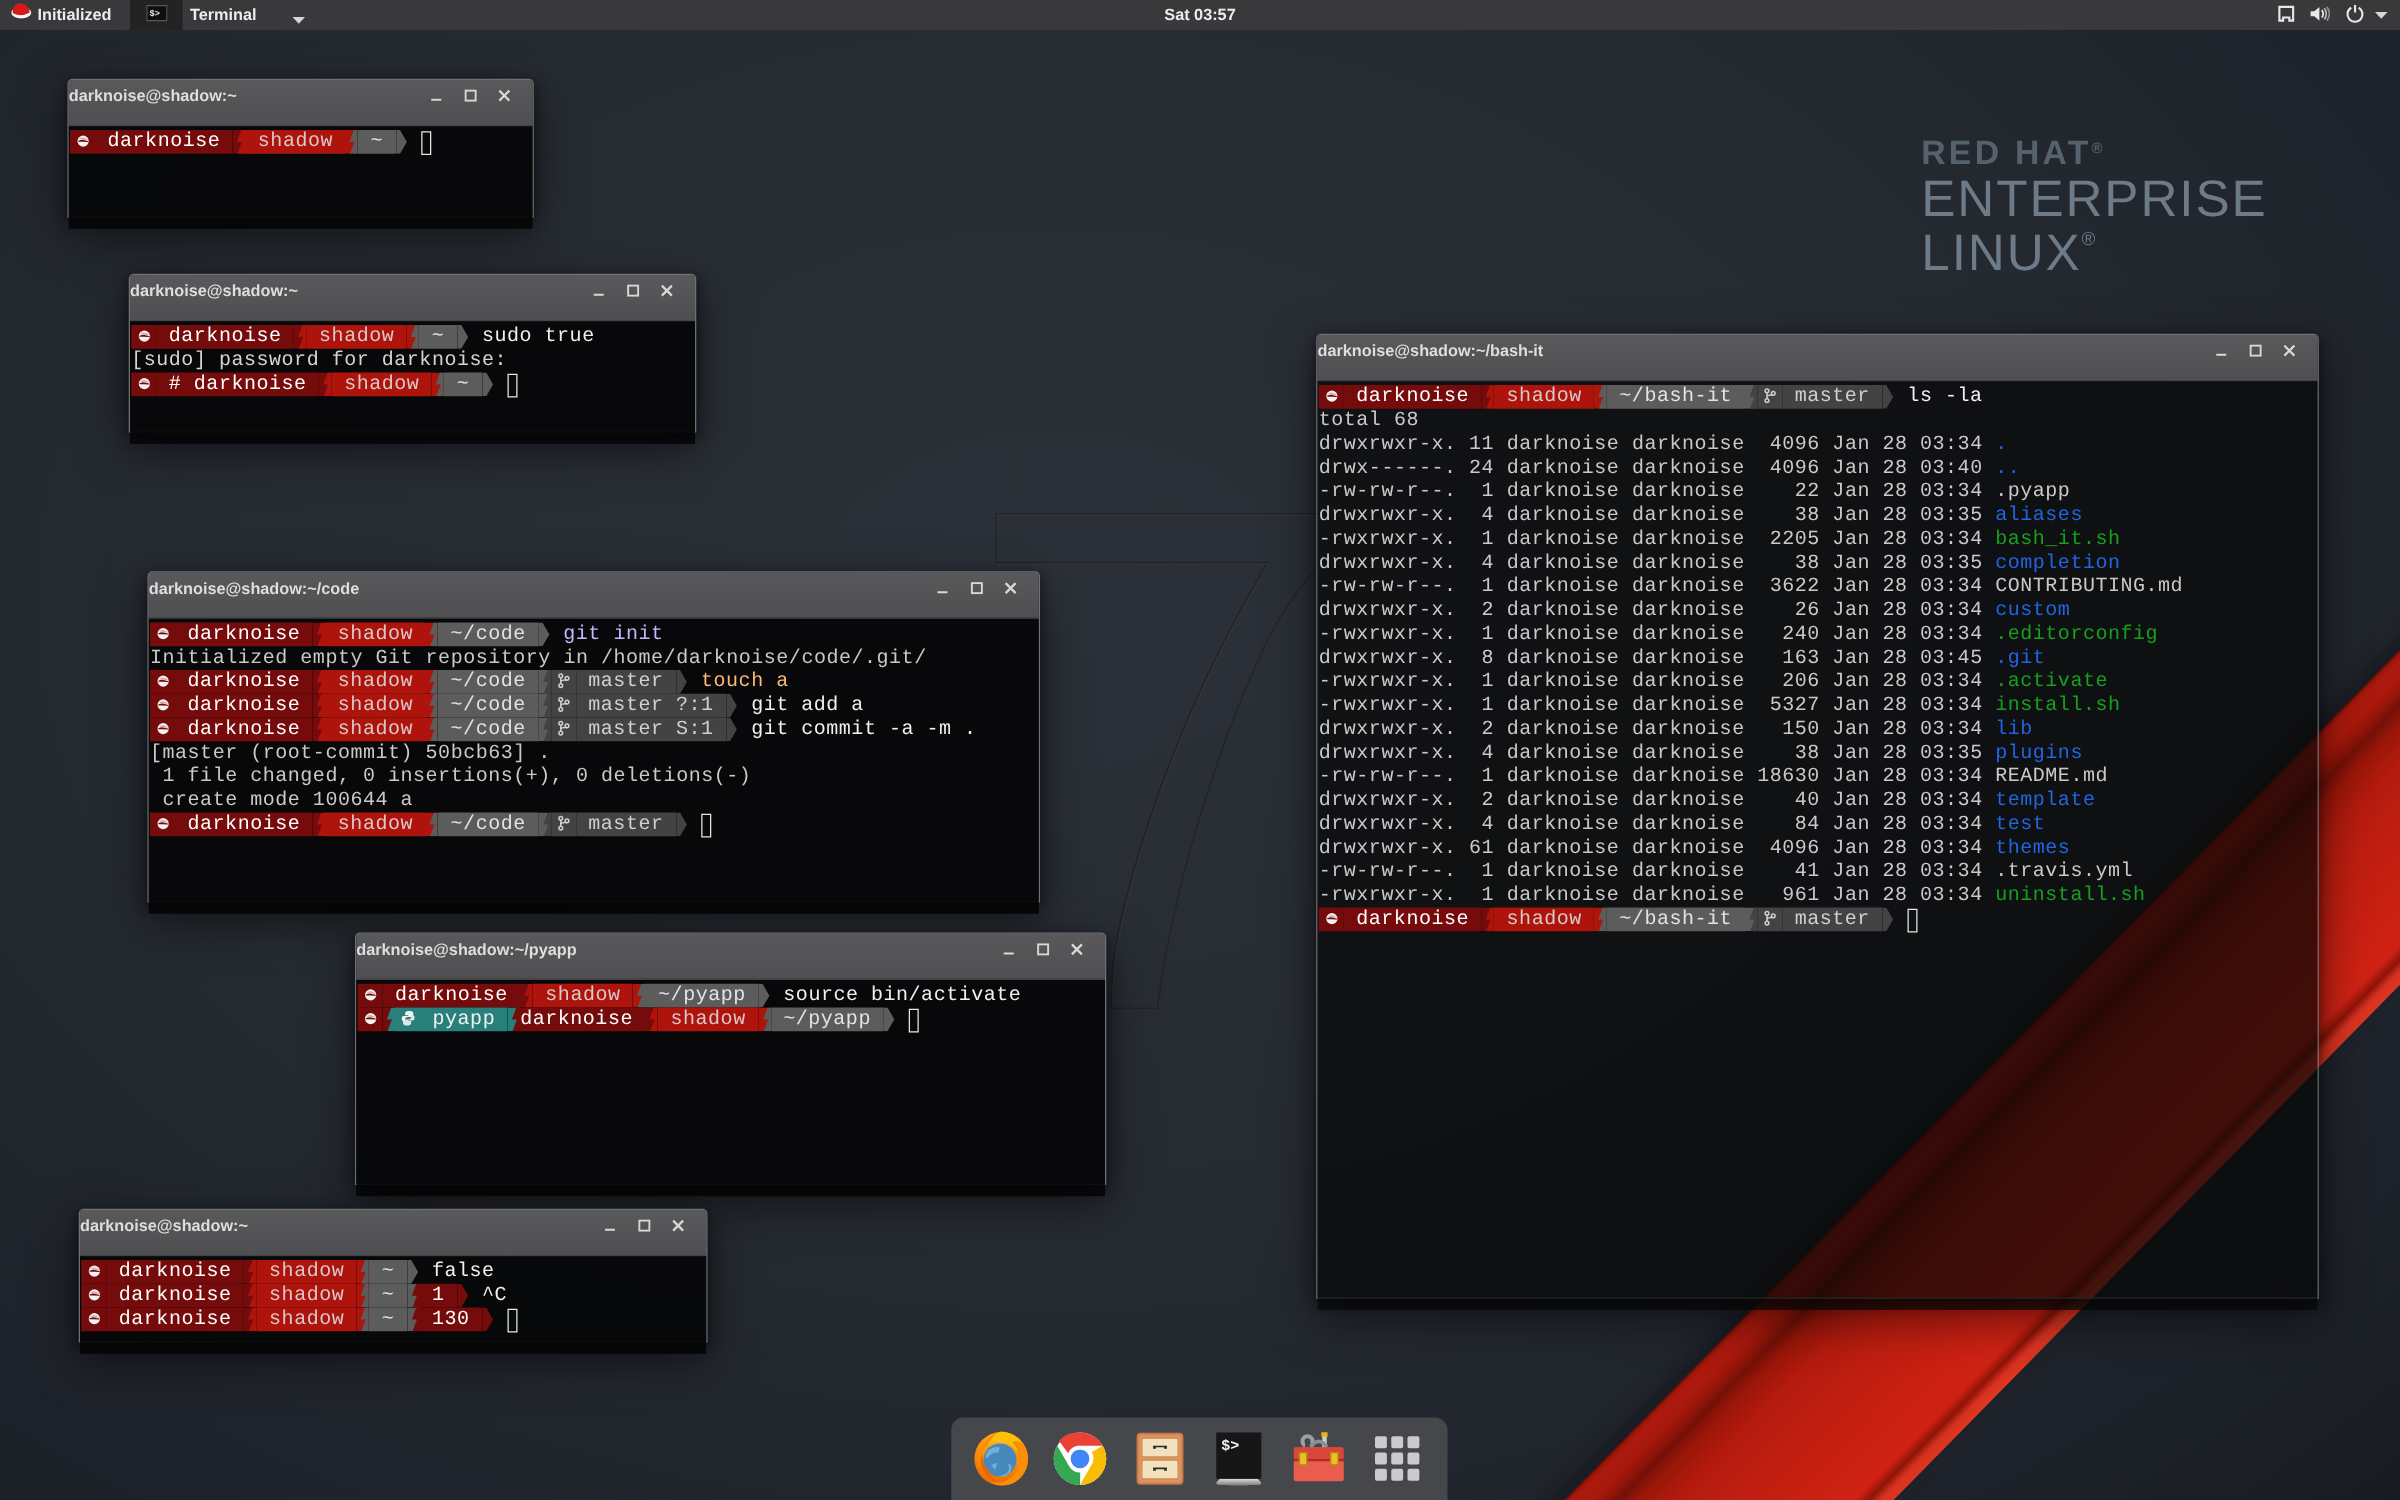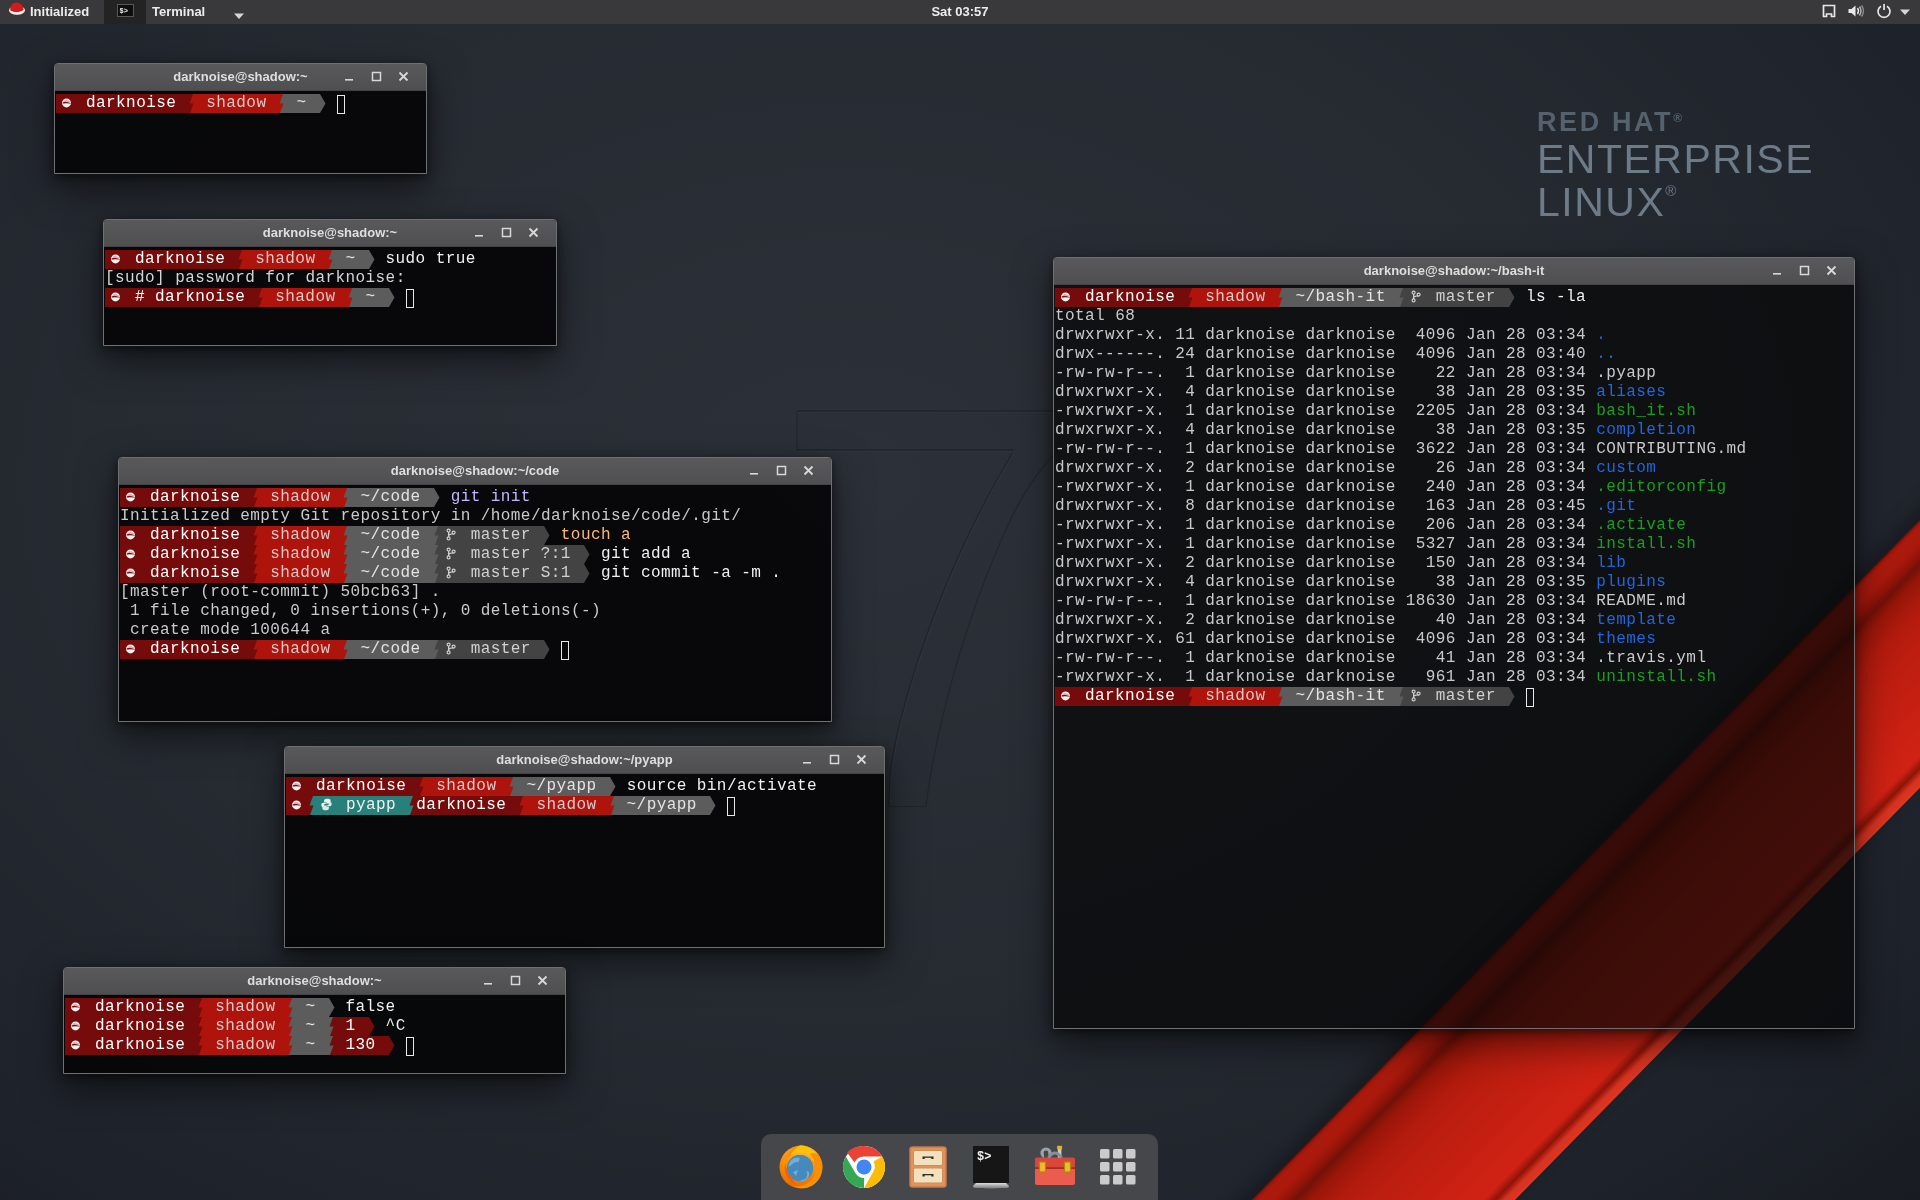--- a/index.html
+++ b/index.html
@@ -23,23 +23,23 @@
 #tb-app {position:absolute;left:152px;top:4px}
 #tb-caret {position:absolute;left:233px;top:8px}
 #tb-clock {position:absolute;left:0;right:0;text-align:center;top:4px}
 #tb-right {position:absolute;right:9px;top:3px}
 #tb-right > :nth-child(1) {margin-right:10px}
 #tb-right > :nth-child(2) {margin-right:12px}
 #tb-right > :nth-child(3) {margin-right:7px}
 .win {position:absolute;font-family:"Liberation Mono",monospace;border-radius:4px 4px 0 0;
   box-shadow:0 3px 9px rgba(0,0,0,0.5), 0 14px 38px rgba(0,0,0,0.55);
   border:1px solid #6e7072;background:transparent}
-.tb {border-radius:3px 3px 0 0;height:27px;background:linear-gradient(#59595b,#4f4f51);position:relative;
+.tb {border-radius:3px 3px 0 0;height:37px;background:linear-gradient(#59595b,#4f4f51);position:relative;
   font-family:"Liberation Sans",sans-serif;font-size:13px;font-weight:bold;color:#dedede;
-  text-align:center;line-height:26px;border-bottom:1px solid #434445}
+  line-height:26px;border-bottom:1px solid #434445}
 .btns {position:absolute;right:9px;top:0;height:27px;display:flex;align-items:center}
 .wb {width:27px;text-align:center}
 .tc {padding:3px 0 0 1px;overflow:hidden}
 .ln {height:19px;line-height:19px;font-size:16px;letter-spacing:0.42px;white-space:pre;font-family:"Liberation Mono",monospace}
 .ln span {display:inline-block;height:19px;vertical-align:top;line-height:19px}
 .ic {width:20px;text-align:center}
 .dv {vertical-align:top}
 .cur {width:8px;height:16px;border:1.5px solid #e8e8e8;margin-top:1px}
 #dock {position:absolute;left:761px;top:1134px;width:397px;height:66px;background:#46474b;
   border-radius:10px 10px 0 0;display:flex;align-items:center;justify-content:space-around;padding:0 8px;z-index:40}
@@ -364,21 +364,21 @@
           <rect width="10" height="19" fill="#ae140c"></rect>
           <polygon points="7,0 10,0 10,19 4,19 7.5,9.5 3.5,9.5" fill="#5b5c5b"></polygon>
         </svg><span style="background:#5b5c5b;color:#e3e3e3">&nbsp;~&nbsp;</span><svg class="dv" width="10" height="19" viewBox="0 0 10 19">
           <rect width="10" height="19" fill="#5b5c5b"></rect>
           <polygon points="7,0 10,0 10,19 4,19 7.5,9.5 3.5,9.5" fill="#750b0b"></polygon>
         </svg><span style="background:#750b0b;color:#ffffff">&nbsp;130&nbsp;</span><svg class="dv" width="10" height="19" viewBox="0 0 10 19">
           <polygon points="0,0 3,0 8.5,9.5 3,19 0,19" fill="#750b0b"></polygon>
         </svg><span style="color:#f0f0f0">&nbsp;</span><span class="cur"></span></div>
     </div>
   </div>
-<div class="win" style="left:1053px;top:257px;width:802px;height:772px;z-index:11">
+<div class="win" style="left:1053px;top:267px;width:802px;height:772px;z-index:11">
     <div class="tb"><span class="tt">darknoise@shadow:~/bash-it</span><span class="btns">
         <span class="wb"><svg width="11" height="11" viewBox="0 0 11 11">
             <rect x="1" y="8" width="8" height="1.6" fill="#d8d8d8"></rect>
           </svg></span>
         <span class="wb"><svg width="11" height="11" viewBox="0 0 11 11">
             <rect x="1.5" y="1.5" width="8" height="8" fill="none" stroke="#d8d8d8" stroke-width="1.5"></rect>
           </svg></span>
         <span class="wb"><svg width="11" height="11" viewBox="0 0 11 11">
             <path d="M1.5 1.5 L9.5 9.5 M9.5 1.5 L1.5 9.5" stroke="#d8d8d8" stroke-width="1.8"></path>
           </svg></span>
@@ -417,20 +417,21 @@
       <div class="ln"><span style="color:#c9c9c9">-rw-rw-r--.&nbsp;&nbsp;1&nbsp;darknoise&nbsp;darknoise&nbsp;&nbsp;3622&nbsp;Jan&nbsp;28&nbsp;03:34&nbsp;</span><span style="color:#c9c9c9">CONTRIBUTING.md</span></div>
       <div class="ln"><span style="color:#c9c9c9">drwxrwxr-x.&nbsp;&nbsp;2&nbsp;darknoise&nbsp;darknoise&nbsp;&nbsp;&nbsp;&nbsp;26&nbsp;Jan&nbsp;28&nbsp;03:34&nbsp;</span><span style="color:#2165e0">custom</span></div>
       <div class="ln"><span style="color:#c9c9c9">-rwxrwxr-x.&nbsp;&nbsp;1&nbsp;darknoise&nbsp;darknoise&nbsp;&nbsp;&nbsp;240&nbsp;Jan&nbsp;28&nbsp;03:34&nbsp;</span><span style="color:#16a01e">.editorconfig</span></div>
       <div class="ln"><span style="color:#c9c9c9">drwxrwxr-x.&nbsp;&nbsp;8&nbsp;darknoise&nbsp;darknoise&nbsp;&nbsp;&nbsp;163&nbsp;Jan&nbsp;28&nbsp;03:45&nbsp;</span><span style="color:#2165e0">.git</span></div>
       <div class="ln"><span style="color:#c9c9c9">-rwxrwxr-x.&nbsp;&nbsp;1&nbsp;darknoise&nbsp;darknoise&nbsp;&nbsp;&nbsp;206&nbsp;Jan&nbsp;28&nbsp;03:34&nbsp;</span><span style="color:#16a01e">.activate</span></div>
       <div class="ln"><span style="color:#c9c9c9">-rwxrwxr-x.&nbsp;&nbsp;1&nbsp;darknoise&nbsp;darknoise&nbsp;&nbsp;5327&nbsp;Jan&nbsp;28&nbsp;03:34&nbsp;</span><span style="color:#16a01e">install.sh</span></div>
       <div class="ln"><span style="color:#c9c9c9">drwxrwxr-x.&nbsp;&nbsp;2&nbsp;darknoise&nbsp;darknoise&nbsp;&nbsp;&nbsp;150&nbsp;Jan&nbsp;28&nbsp;03:34&nbsp;</span><span style="color:#2165e0">lib</span></div>
       <div class="ln"><span style="color:#c9c9c9">drwxrwxr-x.&nbsp;&nbsp;4&nbsp;darknoise&nbsp;darknoise&nbsp;&nbsp;&nbsp;&nbsp;38&nbsp;Jan&nbsp;28&nbsp;03:35&nbsp;</span><span style="color:#2165e0">plugins</span></div>
       <div class="ln"><span style="color:#c9c9c9">-rw-rw-r--.&nbsp;&nbsp;1&nbsp;darknoise&nbsp;darknoise&nbsp;18630&nbsp;Jan&nbsp;28&nbsp;03:34&nbsp;</span><span style="color:#c9c9c9">README.md</span></div>
       <div class="ln"><span style="color:#c9c9c9">drwxrwxr-x.&nbsp;&nbsp;2&nbsp;darknoise&nbsp;darknoise&nbsp;&nbsp;&nbsp;&nbsp;40&nbsp;Jan&nbsp;28&nbsp;03:34&nbsp;</span><span style="color:#2165e0">template</span></div>
+      <div class="ln"><span style="color:#c9c9c9">drwxrwxr-x.&nbsp;&nbsp;4&nbsp;darknoise&nbsp;darknoise&nbsp;&nbsp;&nbsp;&nbsp;84&nbsp;Jan&nbsp;28&nbsp;03:34&nbsp;</span><span style="color:#2165e0">test</span></div>
       <div class="ln"><span style="color:#c9c9c9">drwxrwxr-x.&nbsp;61&nbsp;darknoise&nbsp;darknoise&nbsp;&nbsp;4096&nbsp;Jan&nbsp;28&nbsp;03:34&nbsp;</span><span style="color:#2165e0">themes</span></div>
       <div class="ln"><span style="color:#c9c9c9">-rw-rw-r--.&nbsp;&nbsp;1&nbsp;darknoise&nbsp;darknoise&nbsp;&nbsp;&nbsp;&nbsp;41&nbsp;Jan&nbsp;28&nbsp;03:34&nbsp;</span><span style="color:#c9c9c9">.travis.yml</span></div>
       <div class="ln"><span style="color:#c9c9c9">-rwxrwxr-x.&nbsp;&nbsp;1&nbsp;darknoise&nbsp;darknoise&nbsp;&nbsp;&nbsp;961&nbsp;Jan&nbsp;28&nbsp;03:34&nbsp;</span><span style="color:#16a01e">uninstall.sh</span></div>
       <div class="ln"><span class="ic" style="background:#750b0b"><svg width="11" height="13" viewBox="0 0 13 15" style="vertical-align:-2px">
             <circle cx="6.5" cy="8" r="5.3" fill="#f2f2f2"></circle>
             <path d="M1.4 8.0 Q3.8 6.0 6.8 6.8 L11.7 8.1 Q11.8 8.8 10.7 8.7 L5.4 8.5 Q3 8.9 1.4 8.0 Z" fill="#750b0b"></path>
             <path d="M2.6 5.9 Q5.2 3.7 8.2 5.0 L11.3 6.7 Q8.8 7.3 6.4 6.6 Q4.2 5.9 2.6 5.9 Z" fill="#c24444" opacity="0.4"></path>
           </svg></span><span style="background:#750b0b;color:#ffffff">&nbsp;darknoise&nbsp;</span><svg class="dv" width="10" height="19" viewBox="0 0 10 19">
           <rect width="10" height="19" fill="#750b0b"></rect>
           <polygon points="7,0 10,0 10,19 4,19 7.5,9.5 3.5,9.5" fill="#ae140c"></polygon>

